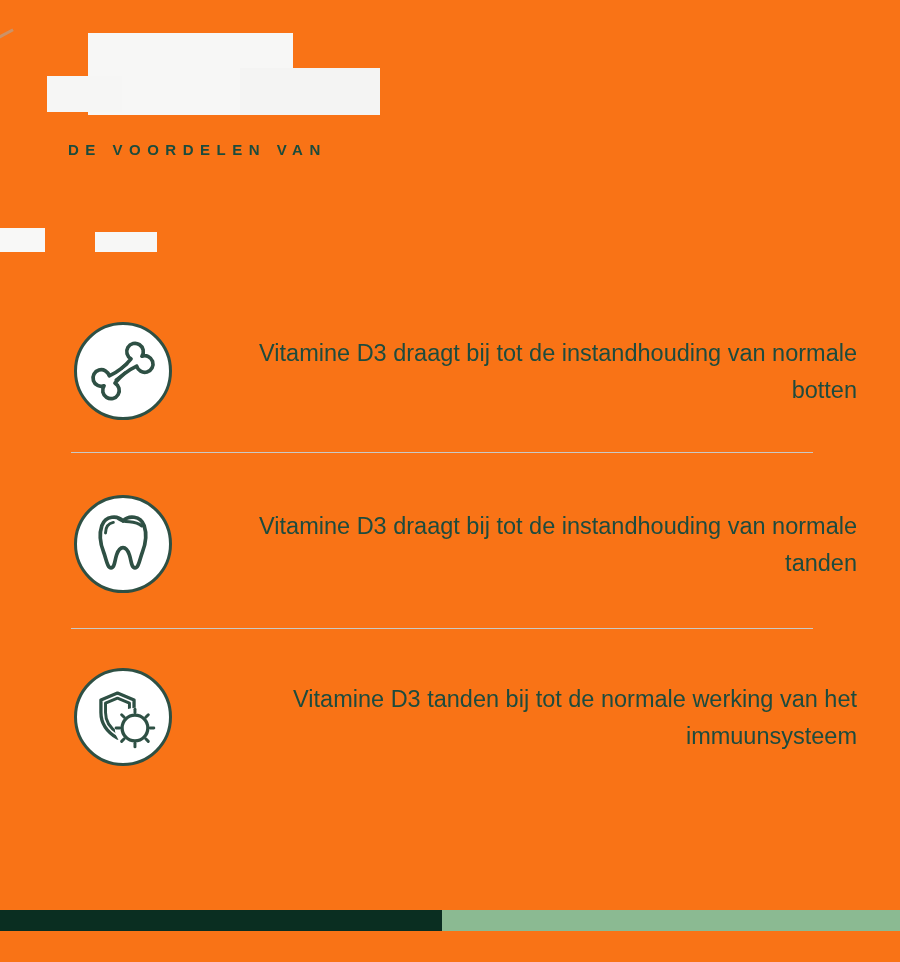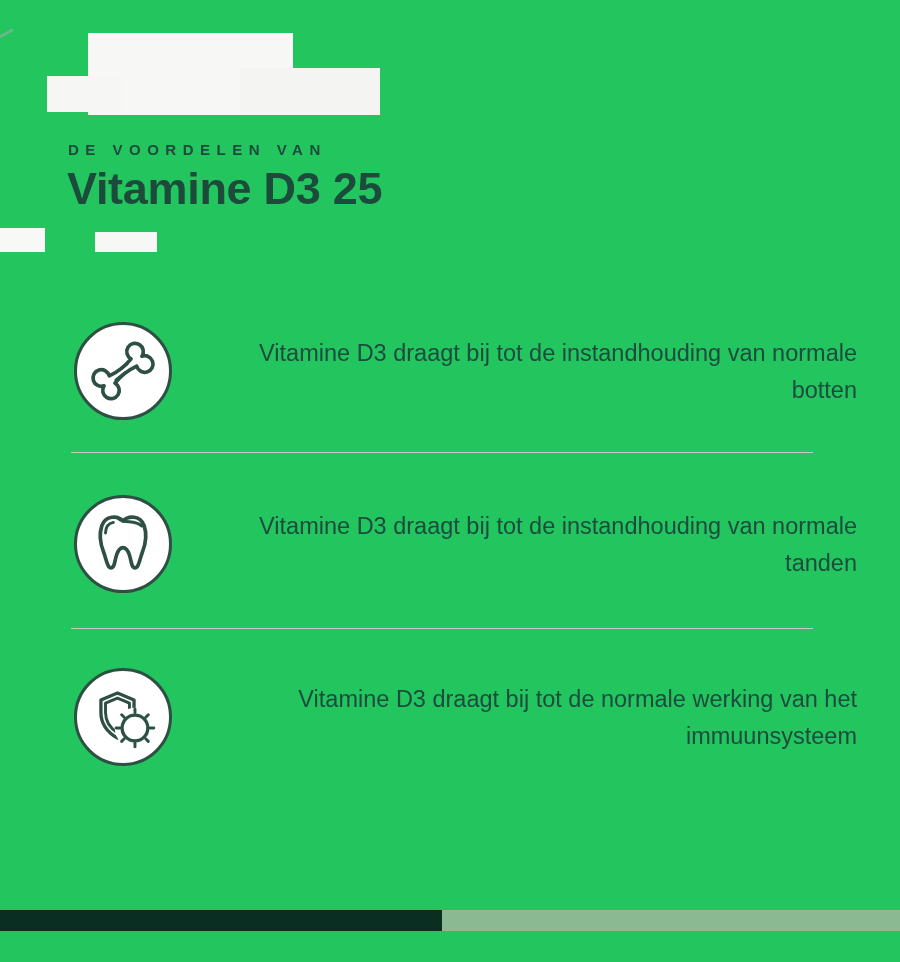--- a/index.html
+++ b/index.html
@@ -1,21 +1,21 @@
 <!DOCTYPE html>
 <html><head>
 <meta charset="utf-8">
 <style>
   * { margin: 0; padding: 0; box-sizing: border-box; }
   html, body { background: #ffffff; }
   .canvas {
     position: relative;
     width: 900px;
     height: 962px;
-    background: #22c55e;
+    background: #f97316;
     overflow: hidden;
     font-family: "Liberation Sans", "DejaVu Sans", sans-serif;
   }
 
   
   .patch { position: absolute; pointer-events: none; }
   .patch-a { left: 88px;  top: 33px;  width: 205px; height: 82px; background: #f7f7f6; }
   .patch-b { left: 240px; top: 68px;  width: 140px; height: 47px; background: #f4f4f3; }
   .patch-c { left: 47px;  top: 76px;  width: 75px;  height: 36px; background: #f6f6f5; }
   .patch-d { left: 0px;   top: 228px; width: 45px;  height: 24px; background: #f8f8f7; }
@@ -75,21 +75,20 @@
 <div class="canvas">
 
   <div class="patch patch-a"></div>
   <div class="patch patch-b"></div>
   <div class="patch patch-c"></div>
   <div class="patch patch-d"></div>
   <div class="patch patch-e"></div>
   <div class="corner-mark"></div>
 
   <div class="kicker">DE VOORDELEN VAN</div>
-  <div class="title">Vitamine D3 25</div>
 
   <div class="benefit-row row-1">
     <div class="icon-circle">
       <svg width="92" height="92" viewBox="0 0 100 100" fill="none" stroke="#2e5044" stroke-width="4" stroke-linecap="round" stroke-linejoin="round">
         <g transform="rotate(-38 50 50)">
           <path d="M 35,45 Q 50,48.5 65,45 A 9 9 0 1 1 76.1,50 A 9 9 0 1 1 65,55 Q 50,51.5 35,55 A 9 9 0 1 1 23.9,50 A 9 9 0 1 1 35,45 Z" stroke-width="4"></path>
           <line x1="38" y1="53" x2="51" y2="53" stroke-width="3.4"></line>
           <line x1="51" y1="46.5" x2="58" y2="46.5" stroke-width="3.4"></line>
         </g>
       </svg>
@@ -124,19 +123,19 @@
           <line x1="74.7" y1="50.3" x2="77.5" y2="47.5"></line>
           <line x1="79.5" y1="62" x2="83.5" y2="62"></line>
           <line x1="74.7" y1="73.7" x2="77.5" y2="76.5"></line>
           <line x1="63" y1="78.5" x2="63" y2="82.5"></line>
           <line x1="51.3" y1="73.7" x2="48.5" y2="76.5"></line>
           <line x1="46.5" y1="62" x2="42.5" y2="62"></line>
           <line x1="51.3" y1="50.3" x2="48.5" y2="47.5"></line>
         </g>
       </svg>
     </div>
-    <div class="benefit-text">Vitamine D3 draagt bij tot de normale werking van het immuunsysteem</div>
+    <div class="benefit-text">Vitamine D3 tanden bij tot de normale werking van het immuunsysteem</div>
   </div>
 
   <div class="footer-bar footer-bar-dark"></div>
   <div class="footer-bar footer-bar-light"></div>
 
 </div>
 
 </body></html>

